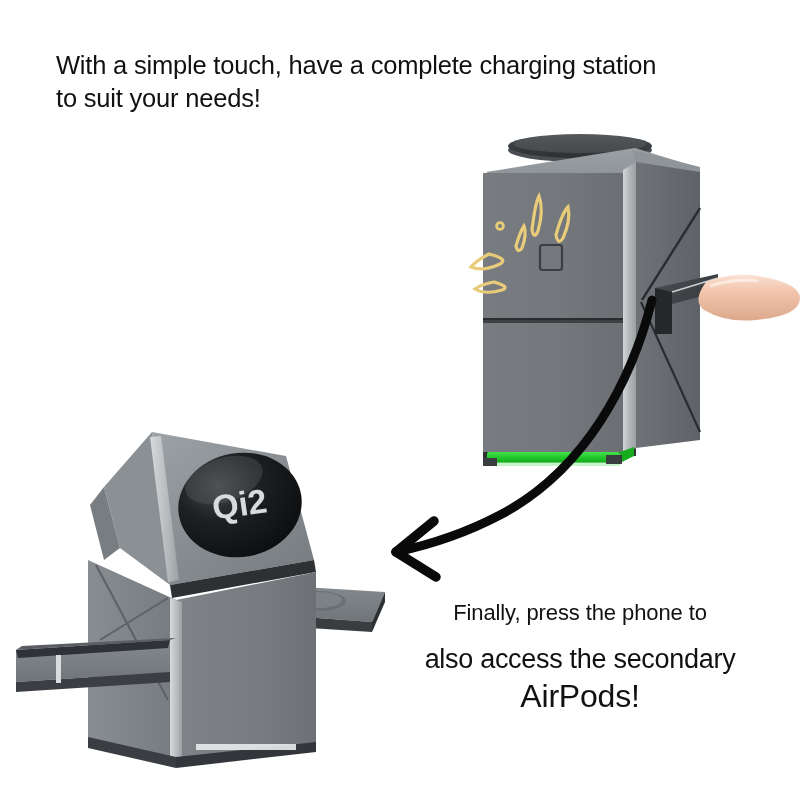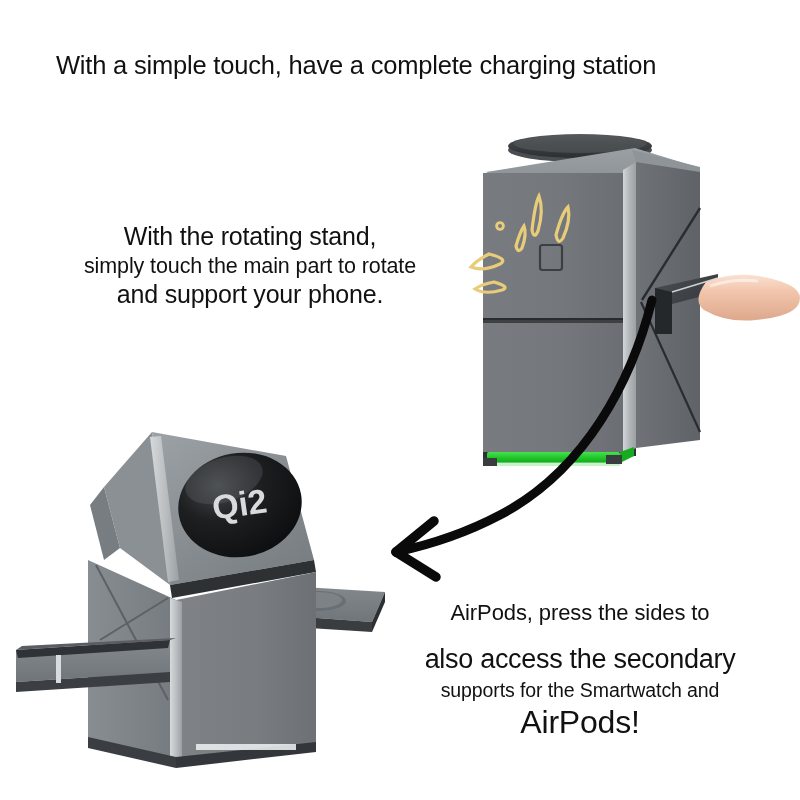--- a/index.html
+++ b/index.html
@@ -42,32 +42,27 @@
   .layer{position:absolute;left:0;top:0;width:800px;height:800px;}
   svg{display:block;overflow:visible;}
 </style>
 </head>
 <body>
 
 <div class="stage">
 
   <div class="txt headline">
     <span class="l1">With a simple touch, have a complete charging station</span>
-  </div>
-
-  <div class="txt block-mid">
-    <span class="m1">With the rotating stand,</span>
-    <span class="m2">simply touch the main part to rotate</span>
-    <span class="m3">and support your phone.</span>
-  </div>
+    <span class="l2">to suit your needs!</span>
+  </div>
+
 
   <div class="txt block-bot">
-    <span class="b1">AirPods, press the sides to</span>
+    <span class="b1">Finally, press the phone to</span>
     <span class="b2">also access the secondary</span>
-    <span class="b3">supports for the Smartwatch and</span>
     <span class="b4">AirPods!</span>
   </div>
 
   <div class="layer">
     <svg width="800" height="800" viewBox="0 0 800 800" xmlns="http://www.w3.org/2000/svg">
       <defs>
         <linearGradient id="frontFace" x1="0" y1="0" x2="1" y2="0">
           <stop offset="0%" stop-color="#787c81"></stop>
           <stop offset="55%" stop-color="#74787d"></stop>
           <stop offset="100%" stop-color="#6b6f74"></stop>

